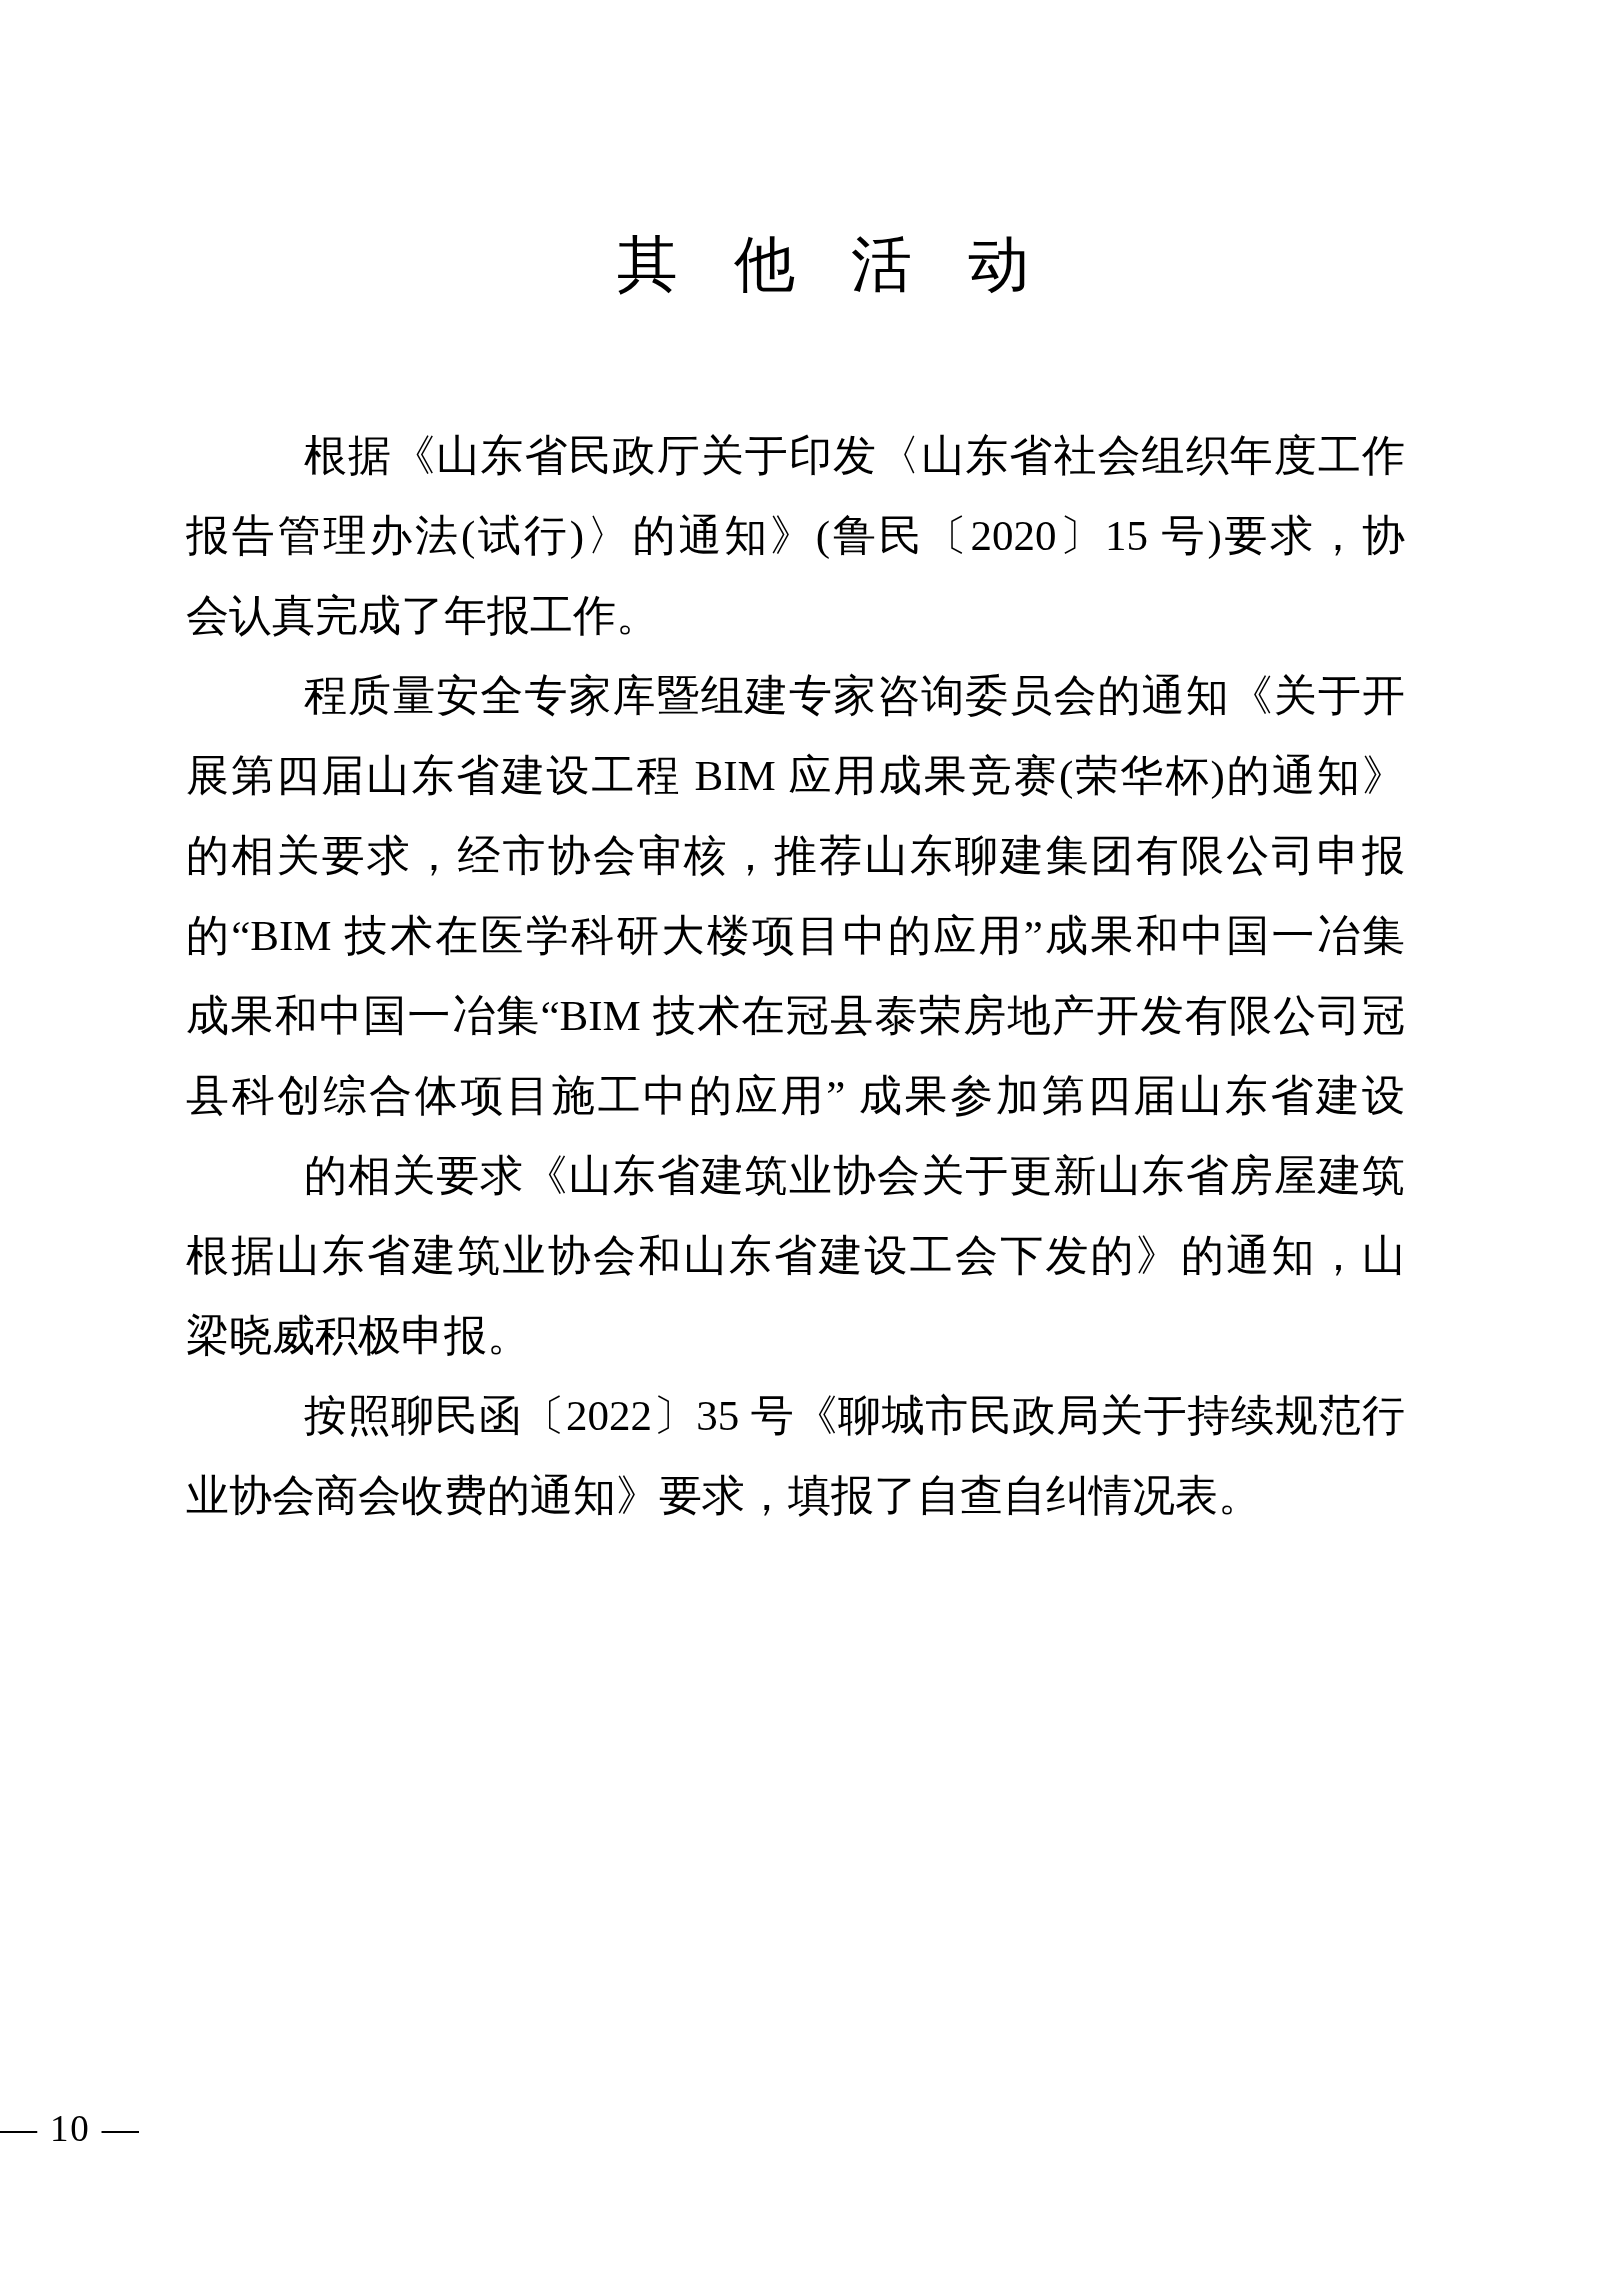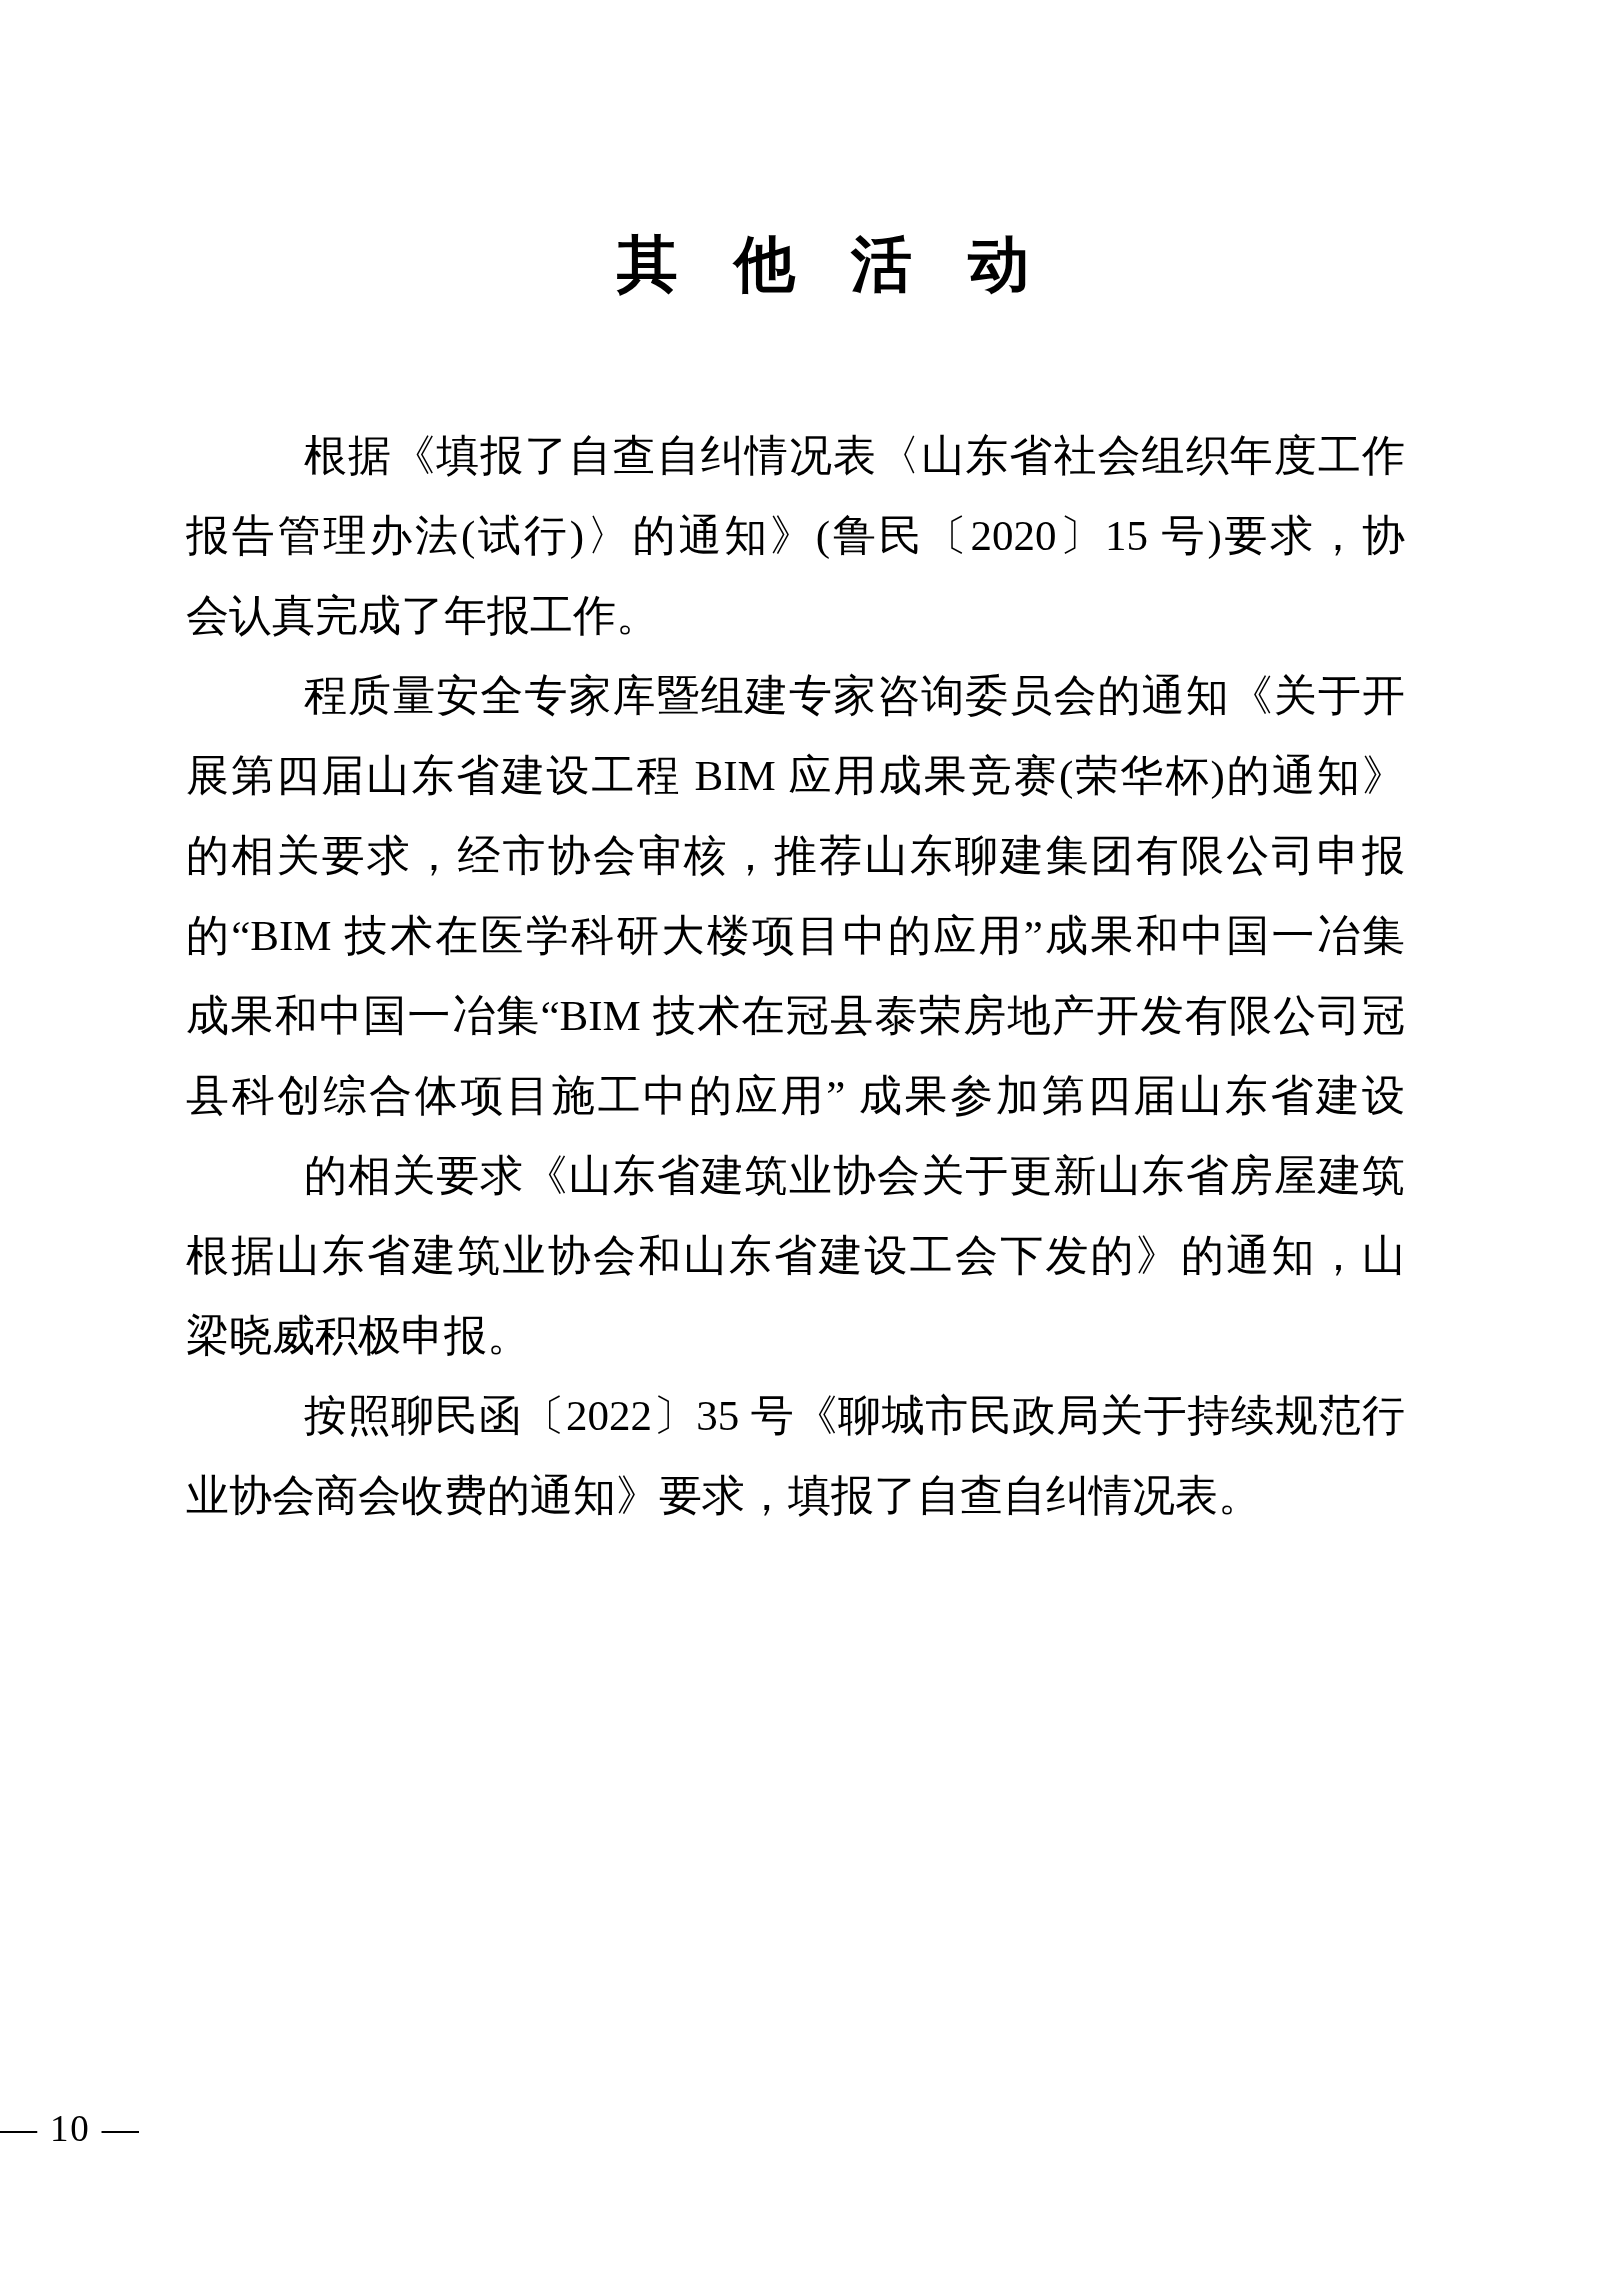--- a/index.html
+++ b/index.html
@@ -19,21 +19,21 @@
   }
   .doc-title {
     position: absolute;
     top: 231px;
     left: 0;
     right: 0;
     margin: 0;
     text-align: center;
     font-size: 61px;
     line-height: 1.1;
-    font-weight: bold;
+    font-weight: normal;
     letter-spacing: 0.92em;
     text-indent: 0.92em; 
     white-space: nowrap;
     padding-left: 25px;
   }
   .doc-body {
     position: absolute;
     top: 416px;
     left: 186px;
     width: 1219px;
@@ -69,21 +69,21 @@
   }
 </style>
 </head>
 <body>
 
 <div class="page">
   <h1 class="doc-title">其他活动</h1>
 
   <div class="doc-body" id="doc-body">
       <div class="para">
-        <div class="line indent">根据《填报了自查自纠情况表〈山东省社会组织年度工作</div>
+        <div class="line indent">根据《山东省民政厅关于印发〈山东省社会组织年度工作</div>
         <div class="line">报告管理办法(试行)〉的通知》(鲁民〔2020〕15 号)要求，协</div>
         <div class="line last">会认真完成了年报工作。</div>
       </div>
       <div class="para">
         <div class="line indent">程质量安全专家库暨组建专家咨询委员会的通知《关于开</div>
         <div class="line">展第四届山东省建设工程 BIM 应用成果竞赛(荣华杯)的通知》</div>
         <div class="line">的相关要求，经市协会审核，推荐山东聊建集团有限公司申报</div>
         <div class="line">的“BIM 技术在医学科研大楼项目中的应用”成果和中国一冶集</div>
         <div class="line">成果和中国一冶集“BIM 技术在冠县泰荣房地产开发有限公司冠</div>
         <div class="line">县科创综合体项目施工中的应用” 成果参加第四届山东省建设</div>

